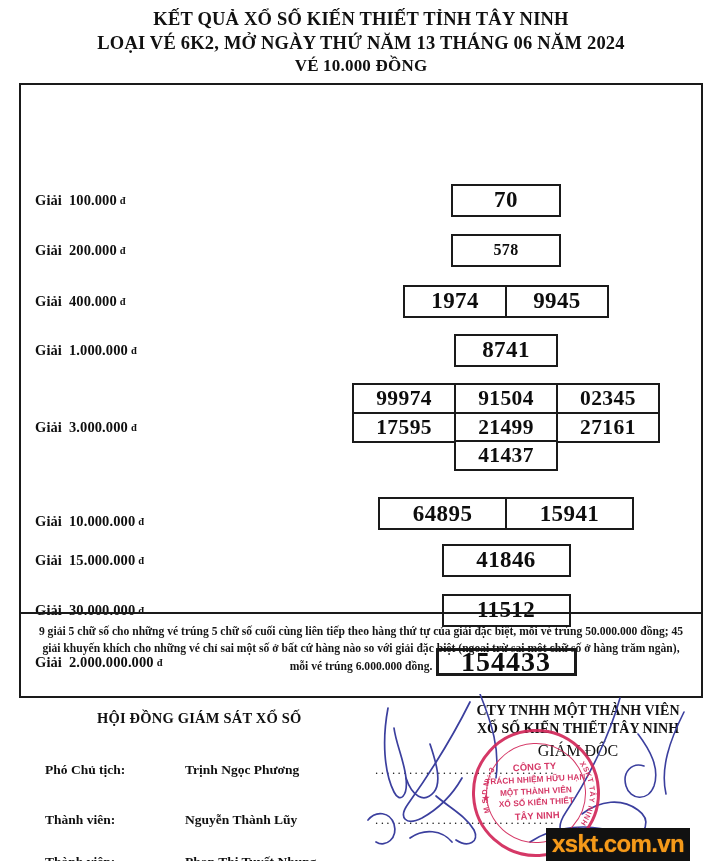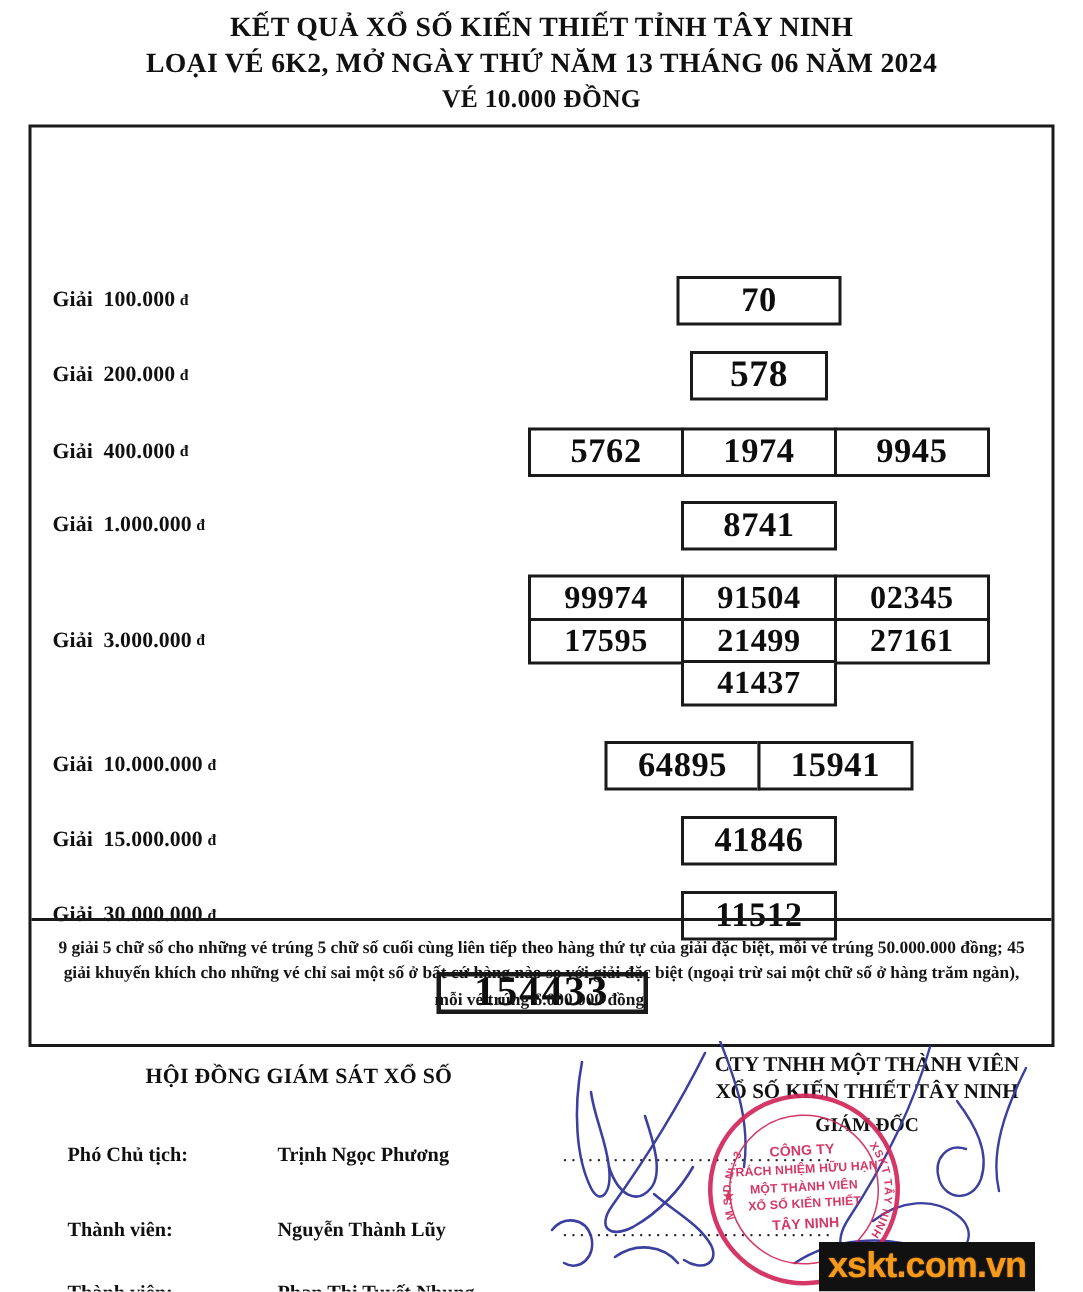--- a/index.html
+++ b/index.html
@@ -65,24 +65,24 @@
     font-weight: bold;
     color: #0d0d0d;
     background: #fff;
     letter-spacing: .4px;
   }
   .numline .cell:first-child { margin-left: 0; }
   .numline + .numline { margin-top: -2.1px; }
 
   
   .d2  { width: 110px; height: 33px; font-size: 23px; }
-  .d3  { width: 92px; height: 33px; font-size: 25px; }
+  .d3  { width: 110px; height: 33px; font-size: 16px; }
   .d4  { width: 104px; height: 33px; font-size: 23px; }
   .d5  { width: 104px;  height: 31px; font-size: 21.5px; }
-  .d5w { width: 104px; height: 33px; font-size: 23px; }
+  .d5w { width: 129px; height: 33px; font-size: 23px; }
   .dsp { width: 141px; height: 28px; font-size: 28px; border-width: 3.2px; letter-spacing: 1px; }
 
   
   .note-sep {
     position: absolute; left: 0; right: 0; top: 527px;
     height: 2.2px; background: #1a1a1a;
   }
   .note {
     position: absolute; left: 0; right: 0; top: 529px;
     padding: 9px 16px 0 16px;
@@ -101,21 +101,21 @@
     font-size: 14.5px; font-weight: bold; letter-spacing: .2px;
   }
   .company {
     position: absolute; right: 8px; top: 0;
     text-align: center; width: 266px;
     font-size: 14px; font-weight: bold; line-height: 1.3;
   }
   .director {
     position: absolute; right: 8px; top: 40px;
     width: 266px; text-align: center;
-    font-size: 13px; font-weight: bold;
+    font-size: 16px; font-weight: normal;
   }
 
   .srow { position: absolute; left: 0; width: 684px; display: flex; align-items: center; }
   .srole { width: 150px; padding-left: 10px; font-size: 13.5px; font-weight: bold; }
   .sname { width: 190px; font-size: 13.5px; font-weight: bold; }
   .sdots { flex: 1; font-size: 13px; letter-spacing: 2.4px; color: #222; overflow: hidden; white-space: nowrap; }
 
   
   .ink { position: absolute; pointer-events: none; }
   .ink svg { display: block; }
@@ -188,21 +188,20 @@
           <div class="pnums">
             <div class="numline">
               <div class="cell d3">578</div>
             </div>
           </div>
         </div>
         <div class="prow" style="top: 196px; height: 40px;">
           <div class="plabel"><span>Giải</span><span class="amt">400.000</span><span class="dong">đ</span></div>
           <div class="pnums">
             <div class="numline">
-              <div class="cell d4">5762</div>
               <div class="cell d4">1974</div>
               <div class="cell d4">9945</div>
             </div>
           </div>
         </div>
         <div class="prow" style="top: 245px; height: 40px;">
           <div class="plabel"><span>Giải</span><span class="amt">1.000.000</span><span class="dong">đ</span></div>
           <div class="pnums">
             <div class="numline">
               <div class="cell d4">8741</div>
@@ -220,21 +219,21 @@
             <div class="numline">
               <div class="cell d5">17595</div>
               <div class="cell d5">21499</div>
               <div class="cell d5">27161</div>
             </div>
             <div class="numline">
               <div class="cell d5">41437</div>
             </div>
           </div>
         </div>
-        <div class="prow" style="top: 405px; height: 40px;">
+        <div class="prow" style="top: 405px; height: 40px; align-items: flex-end;">
           <div class="plabel"><span>Giải</span><span class="amt">10.000.000</span><span class="dong">đ</span></div>
           <div class="pnums">
             <div class="numline">
               <div class="cell d5w">64895</div>
               <div class="cell d5w">15941</div>
             </div>
           </div>
         </div>
         <div class="prow" style="top: 455px; height: 40px;">
           <div class="plabel"><span>Giải</span><span class="amt">15.000.000</span><span class="dong">đ</span></div>
@@ -246,20 +245,21 @@
         </div>
         <div class="prow" style="top: 505px; height: 40px;">
           <div class="plabel"><span>Giải</span><span class="amt">30.000.000</span><span class="dong">đ</span></div>
           <div class="pnums">
             <div class="numline">
               <div class="cell d5w">11512</div>
             </div>
           </div>
         </div>
         <div class="prow" style="top: 554px; height: 46px;">
+          <div class="plabel"><span>Giải</span><span class="amt">2.000.000.000</span><span class="dong">đ</span></div>
           <div class="pnums">
             <div class="numline">
               <div class="cell dsp">154433</div>
             </div>
           </div>
         </div>
       </div>
     <div class="note-sep"></div>
     <div class="note">9 giải 5 chữ số cho những vé trúng 5 chữ số cuối cùng liên tiếp theo hàng thứ tự của giải đặc biệt, mỗi vé trúng 50.000.000 đồng; 45 giải khuyến khích cho những vé chỉ sai một số ở bất cứ hàng nào so với giải đặc biệt (ngoại trừ sai một chữ số ở hàng trăm ngàn), mỗi vé trúng 6.000.000 đồng.</div>
   </div>

